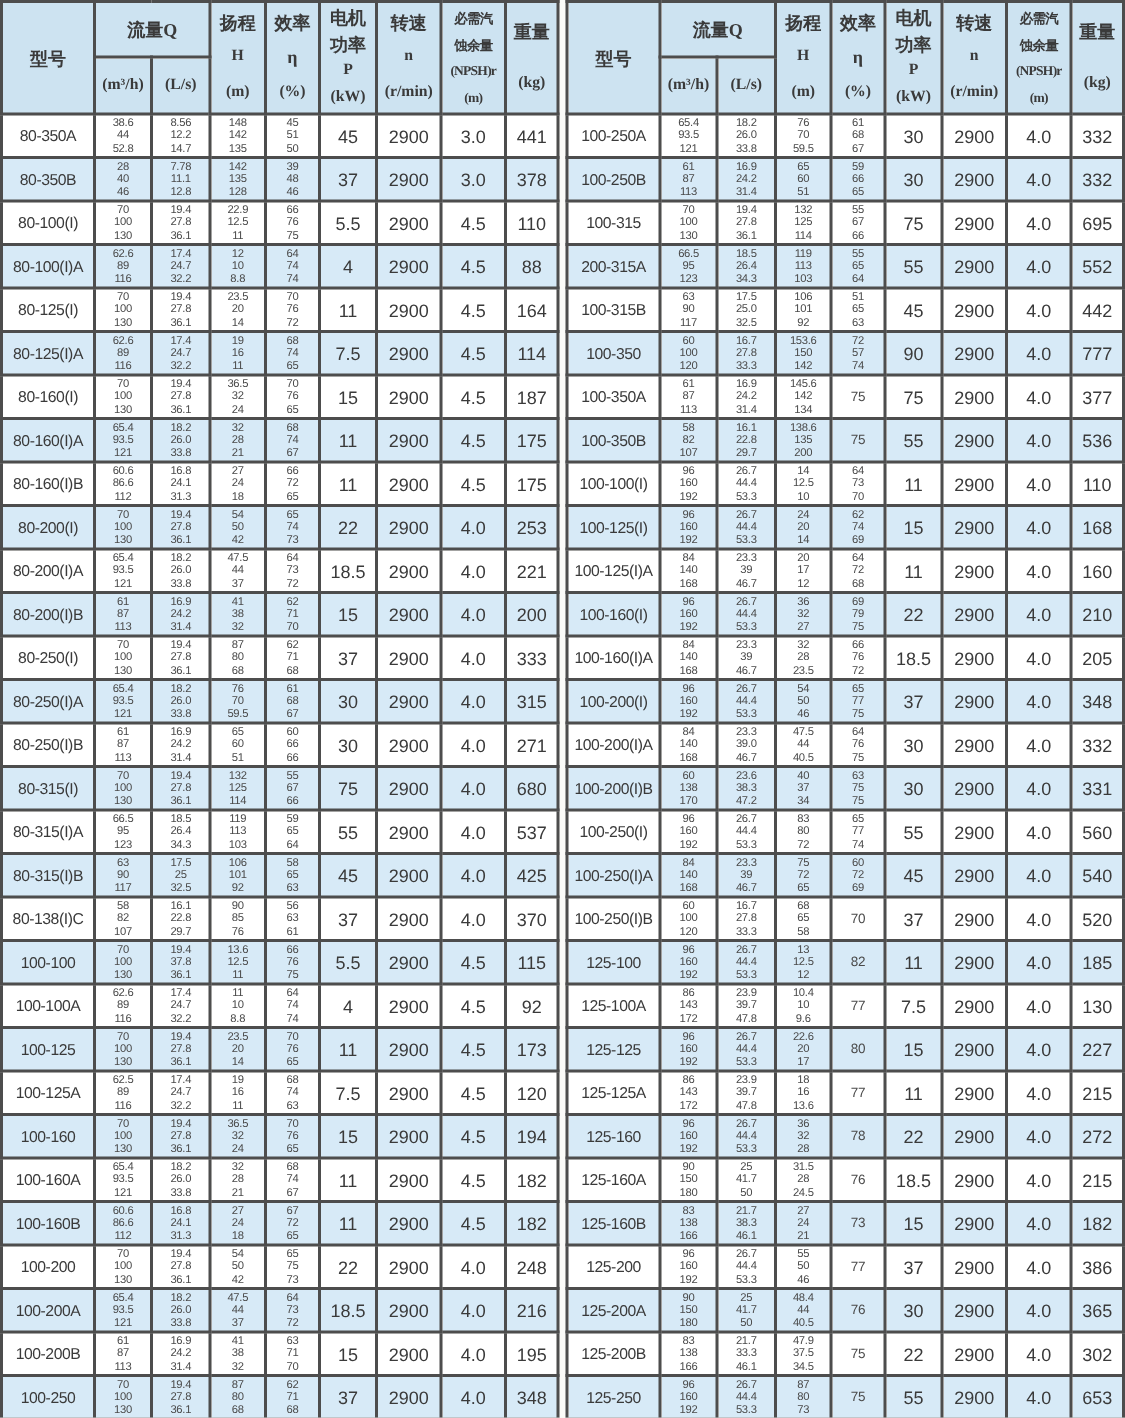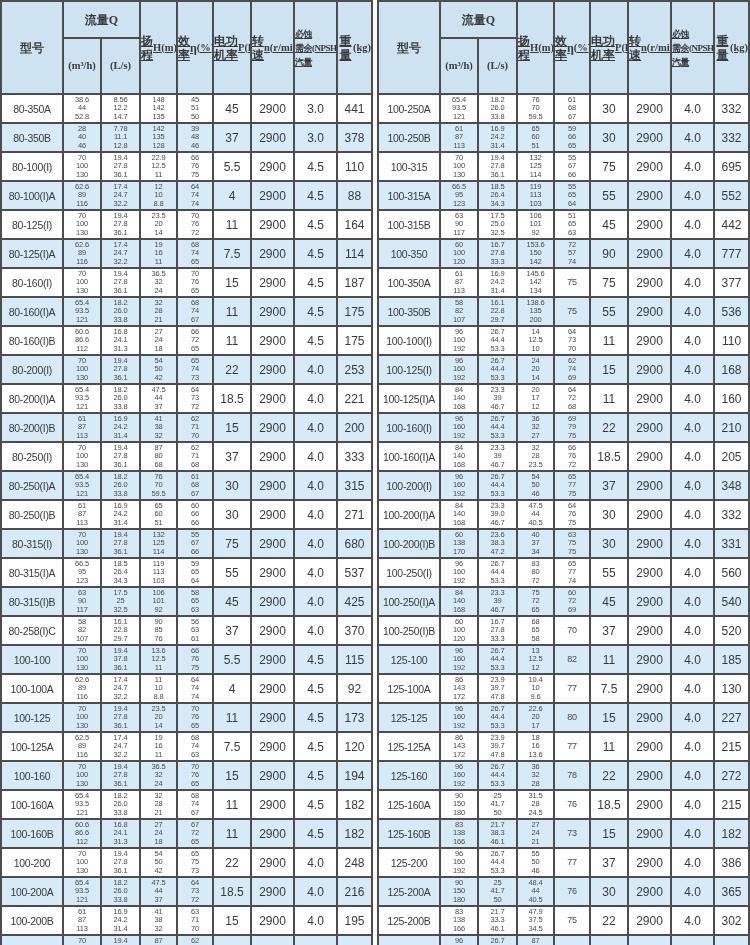--- a/index.html
+++ b/index.html
@@ -3,25 +3,25 @@
 <meta charset="utf-8">
 <style>
   html,body{margin:0;padding:0;background:#f6f6f2;}
   body{width:750px;height:945px;font-family:"Liberation Sans","DejaVu Sans",sans-serif;}
   .page{width:750px;height:945px;display:flex;justify-content:space-between;align-items:flex-start;background:#fbfbf8;}
   table.spec{border-collapse:collapse;table-layout:fixed;width:371px;}
   table.spec th,table.spec td{border:2px solid #4d4d4d;padding:0;margin:0;box-sizing:border-box;
     text-align:center;vertical-align:middle;color:#3a3a3a;overflow:hidden;}
   thead th{background:var(--header-bg,#cfe4f2);font-weight:bold;font-size:12px;line-height:14px;
     font-family:"Liberation Serif","DejaVu Serif",serif;}
-  thead .stack{display:flex;flex-direction:row;justify-content:space-around;align-items:center;height:70px;text-decoration:underline;}
+  thead .stack{display:flex;flex-direction:column;justify-content:space-around;align-items:center;height:70px;}
   thead .unit{font-weight:bold;font-size:10.5px;}
   thead .small{font-size:9px;letter-spacing:-0.5px;}
   tr.h-top th{height:37px;}
-  tr.h-bot th{height:56px;margin-top:37px;}
+  tr.h-bot th{height:38px;margin-top:37px;}
   tbody tr{height:29px;}
   tbody tr.alt td{background:var(--row-alt-bg,#d7eaf7);}
   tbody tr.plain td{background:#ffffff;}
   td.model{font-size:10.5px;text-align:left;padding-left:3px;letter-spacing:-0.3px;color:#2e2e2e;}
   td .tri{display:flex;flex-direction:column;justify-content:center;align-items:center;height:27px;}
   td .tri div{font-size:7.5px;line-height:8.5px;color:#4a4a4a;letter-spacing:-0.2px;}
   td.single{font-size:12px;color:#2e2e2e;}
   td .tri.one div{font-size:9px;}
 </style>
 </head>
@@ -719,21 +719,21 @@
                 <div>65</div>
                 <div>63</div>
               </div>
             </td>
             <td class="single">45</td>
             <td class="single">2900</td>
             <td class="single">4.0</td>
             <td class="single">425</td>
           </tr>
           <tr class="plain">
-            <td class="model">80-258(I)C</td>
+            <td class="model">80-138(I)C</td>
             <td>
               <div class="tri">
                 <div>58</div>
                 <div>82</div>
                 <div>107</div>
               </div>
             </td>
             <td>
               <div class="tri">
                 <div>16.1</div>
@@ -1314,21 +1314,21 @@
                 <div>67</div>
                 <div>66</div>
               </div>
             </td>
             <td class="single">75</td>
             <td class="single">2900</td>
             <td class="single">4.0</td>
             <td class="single">695</td>
           </tr>
           <tr class="alt">
-            <td class="model">100-315A</td>
+            <td class="model">200-315A</td>
             <td>
               <div class="tri">
                 <div>66.5</div>
                 <div>95</div>
                 <div>123</div>
               </div>
             </td>
             <td>
               <div class="tri">
                 <div>18.5</div>

